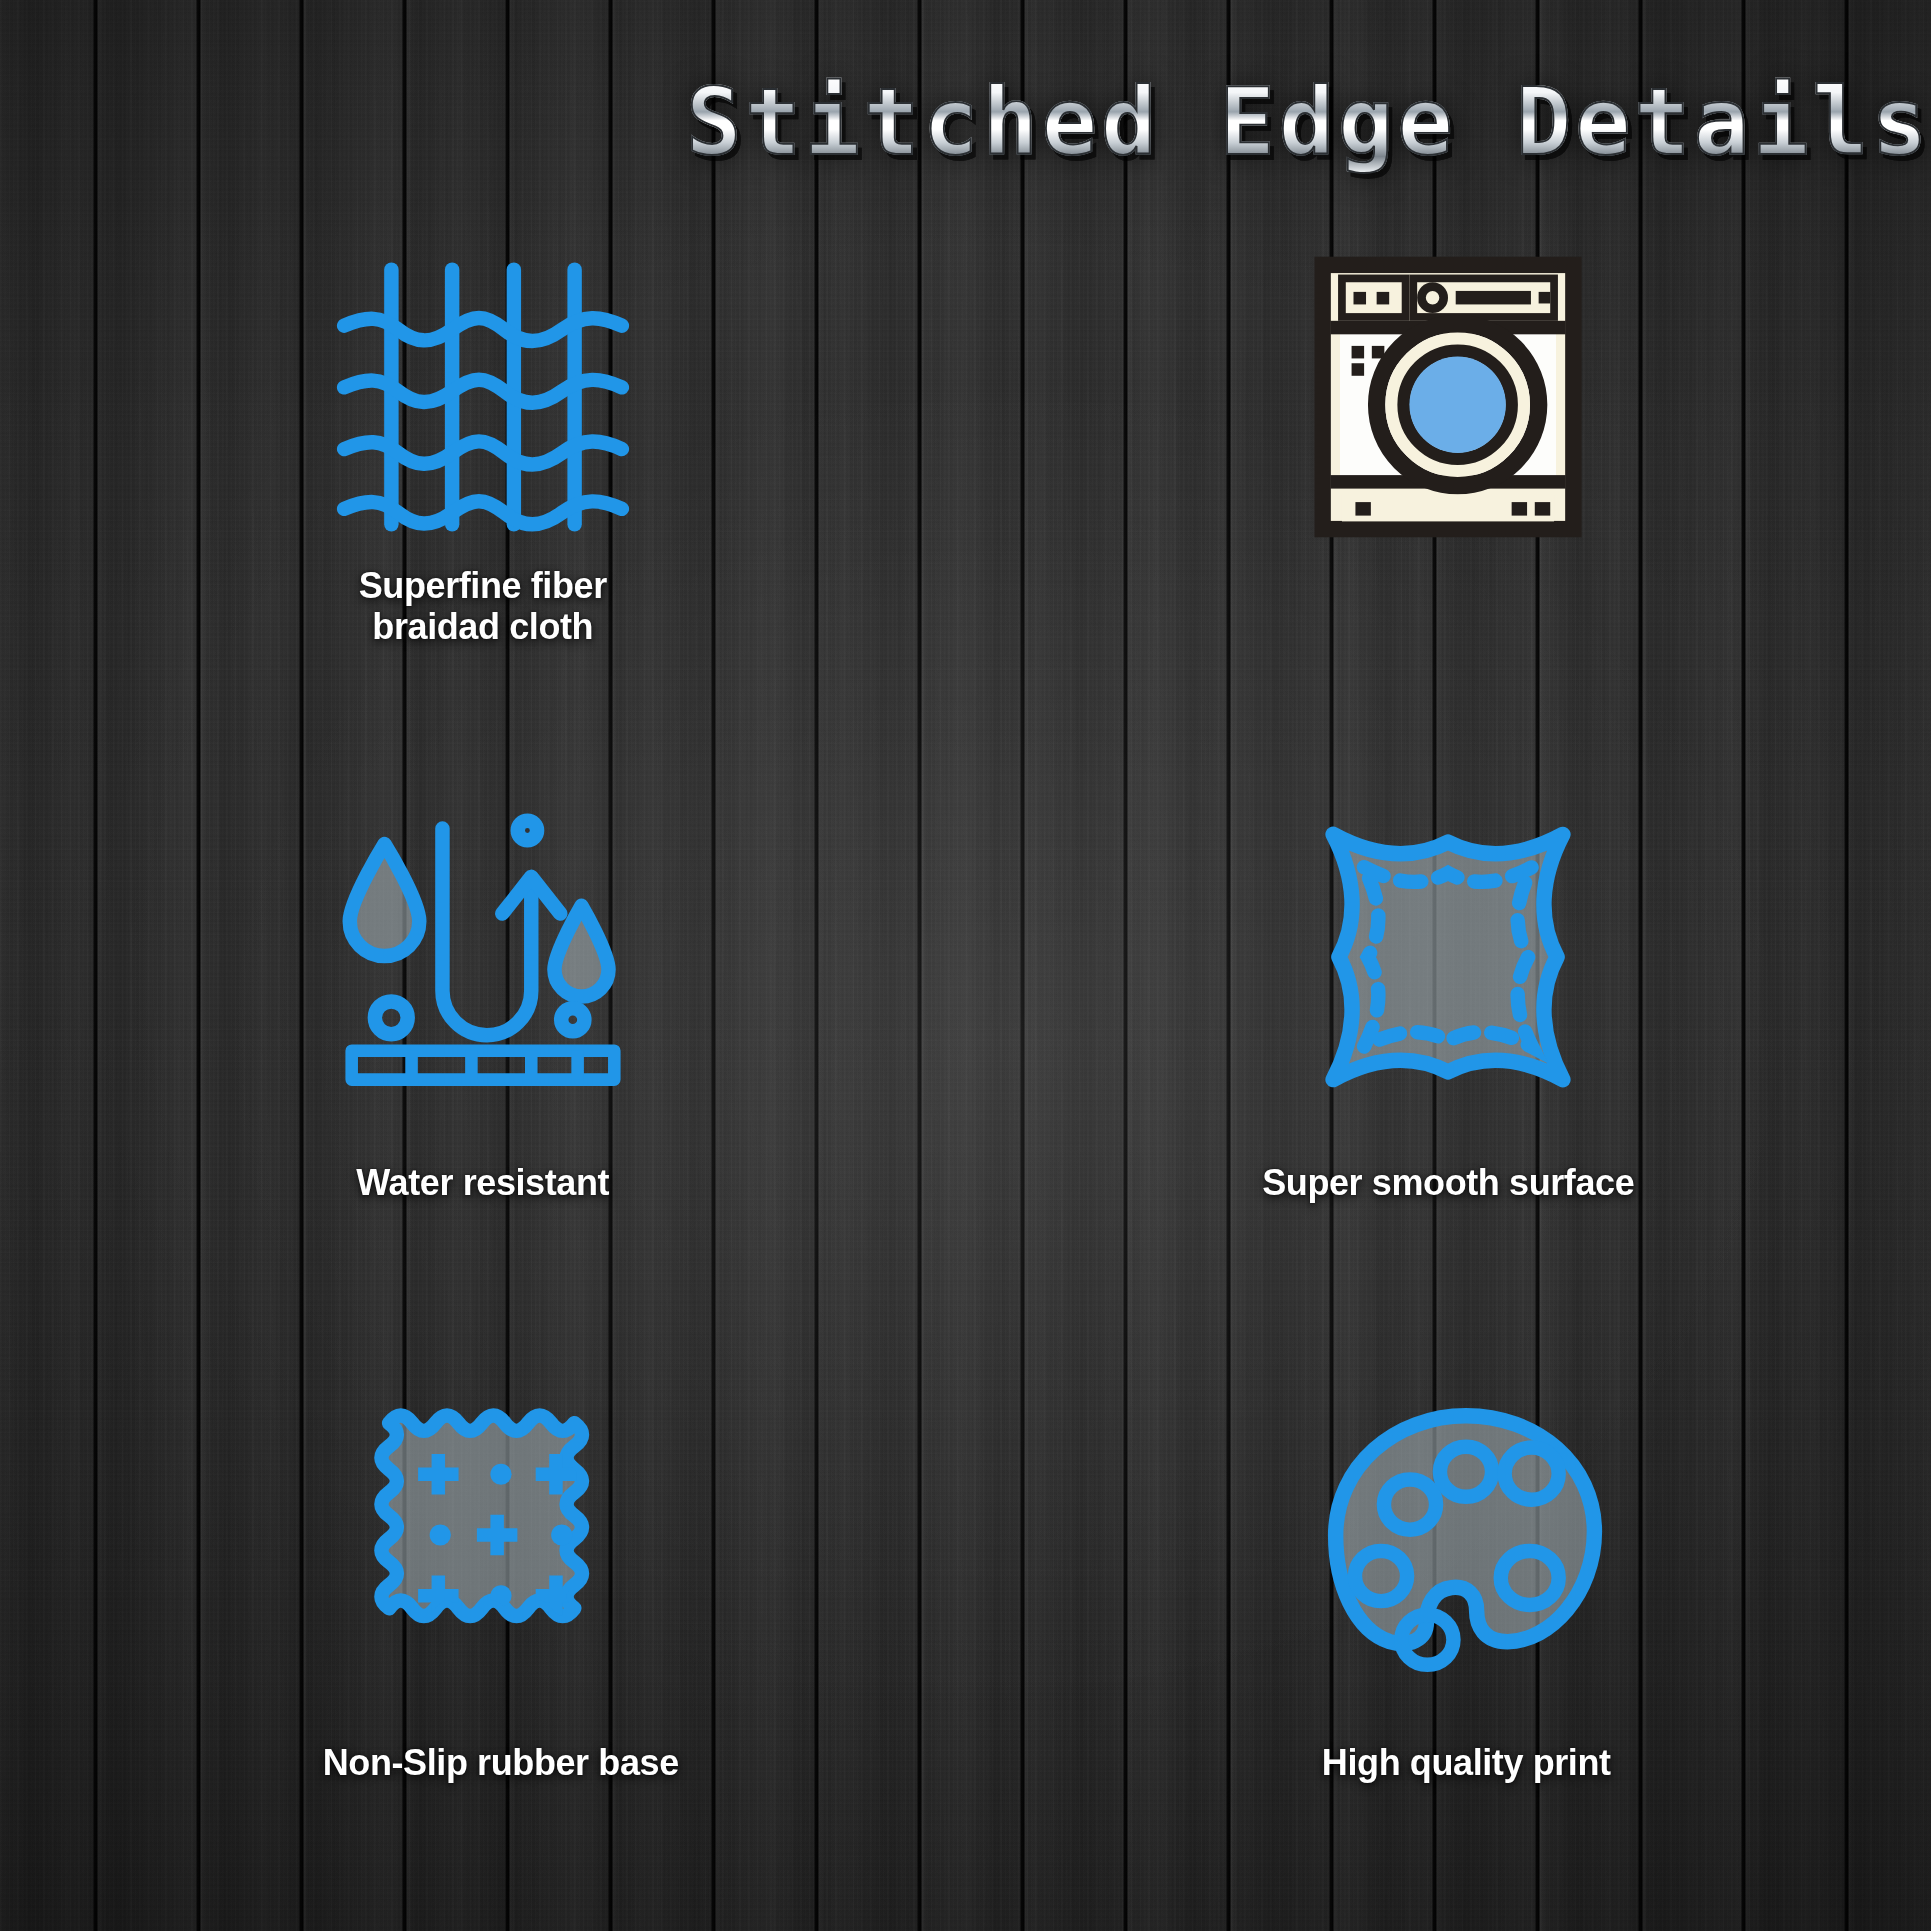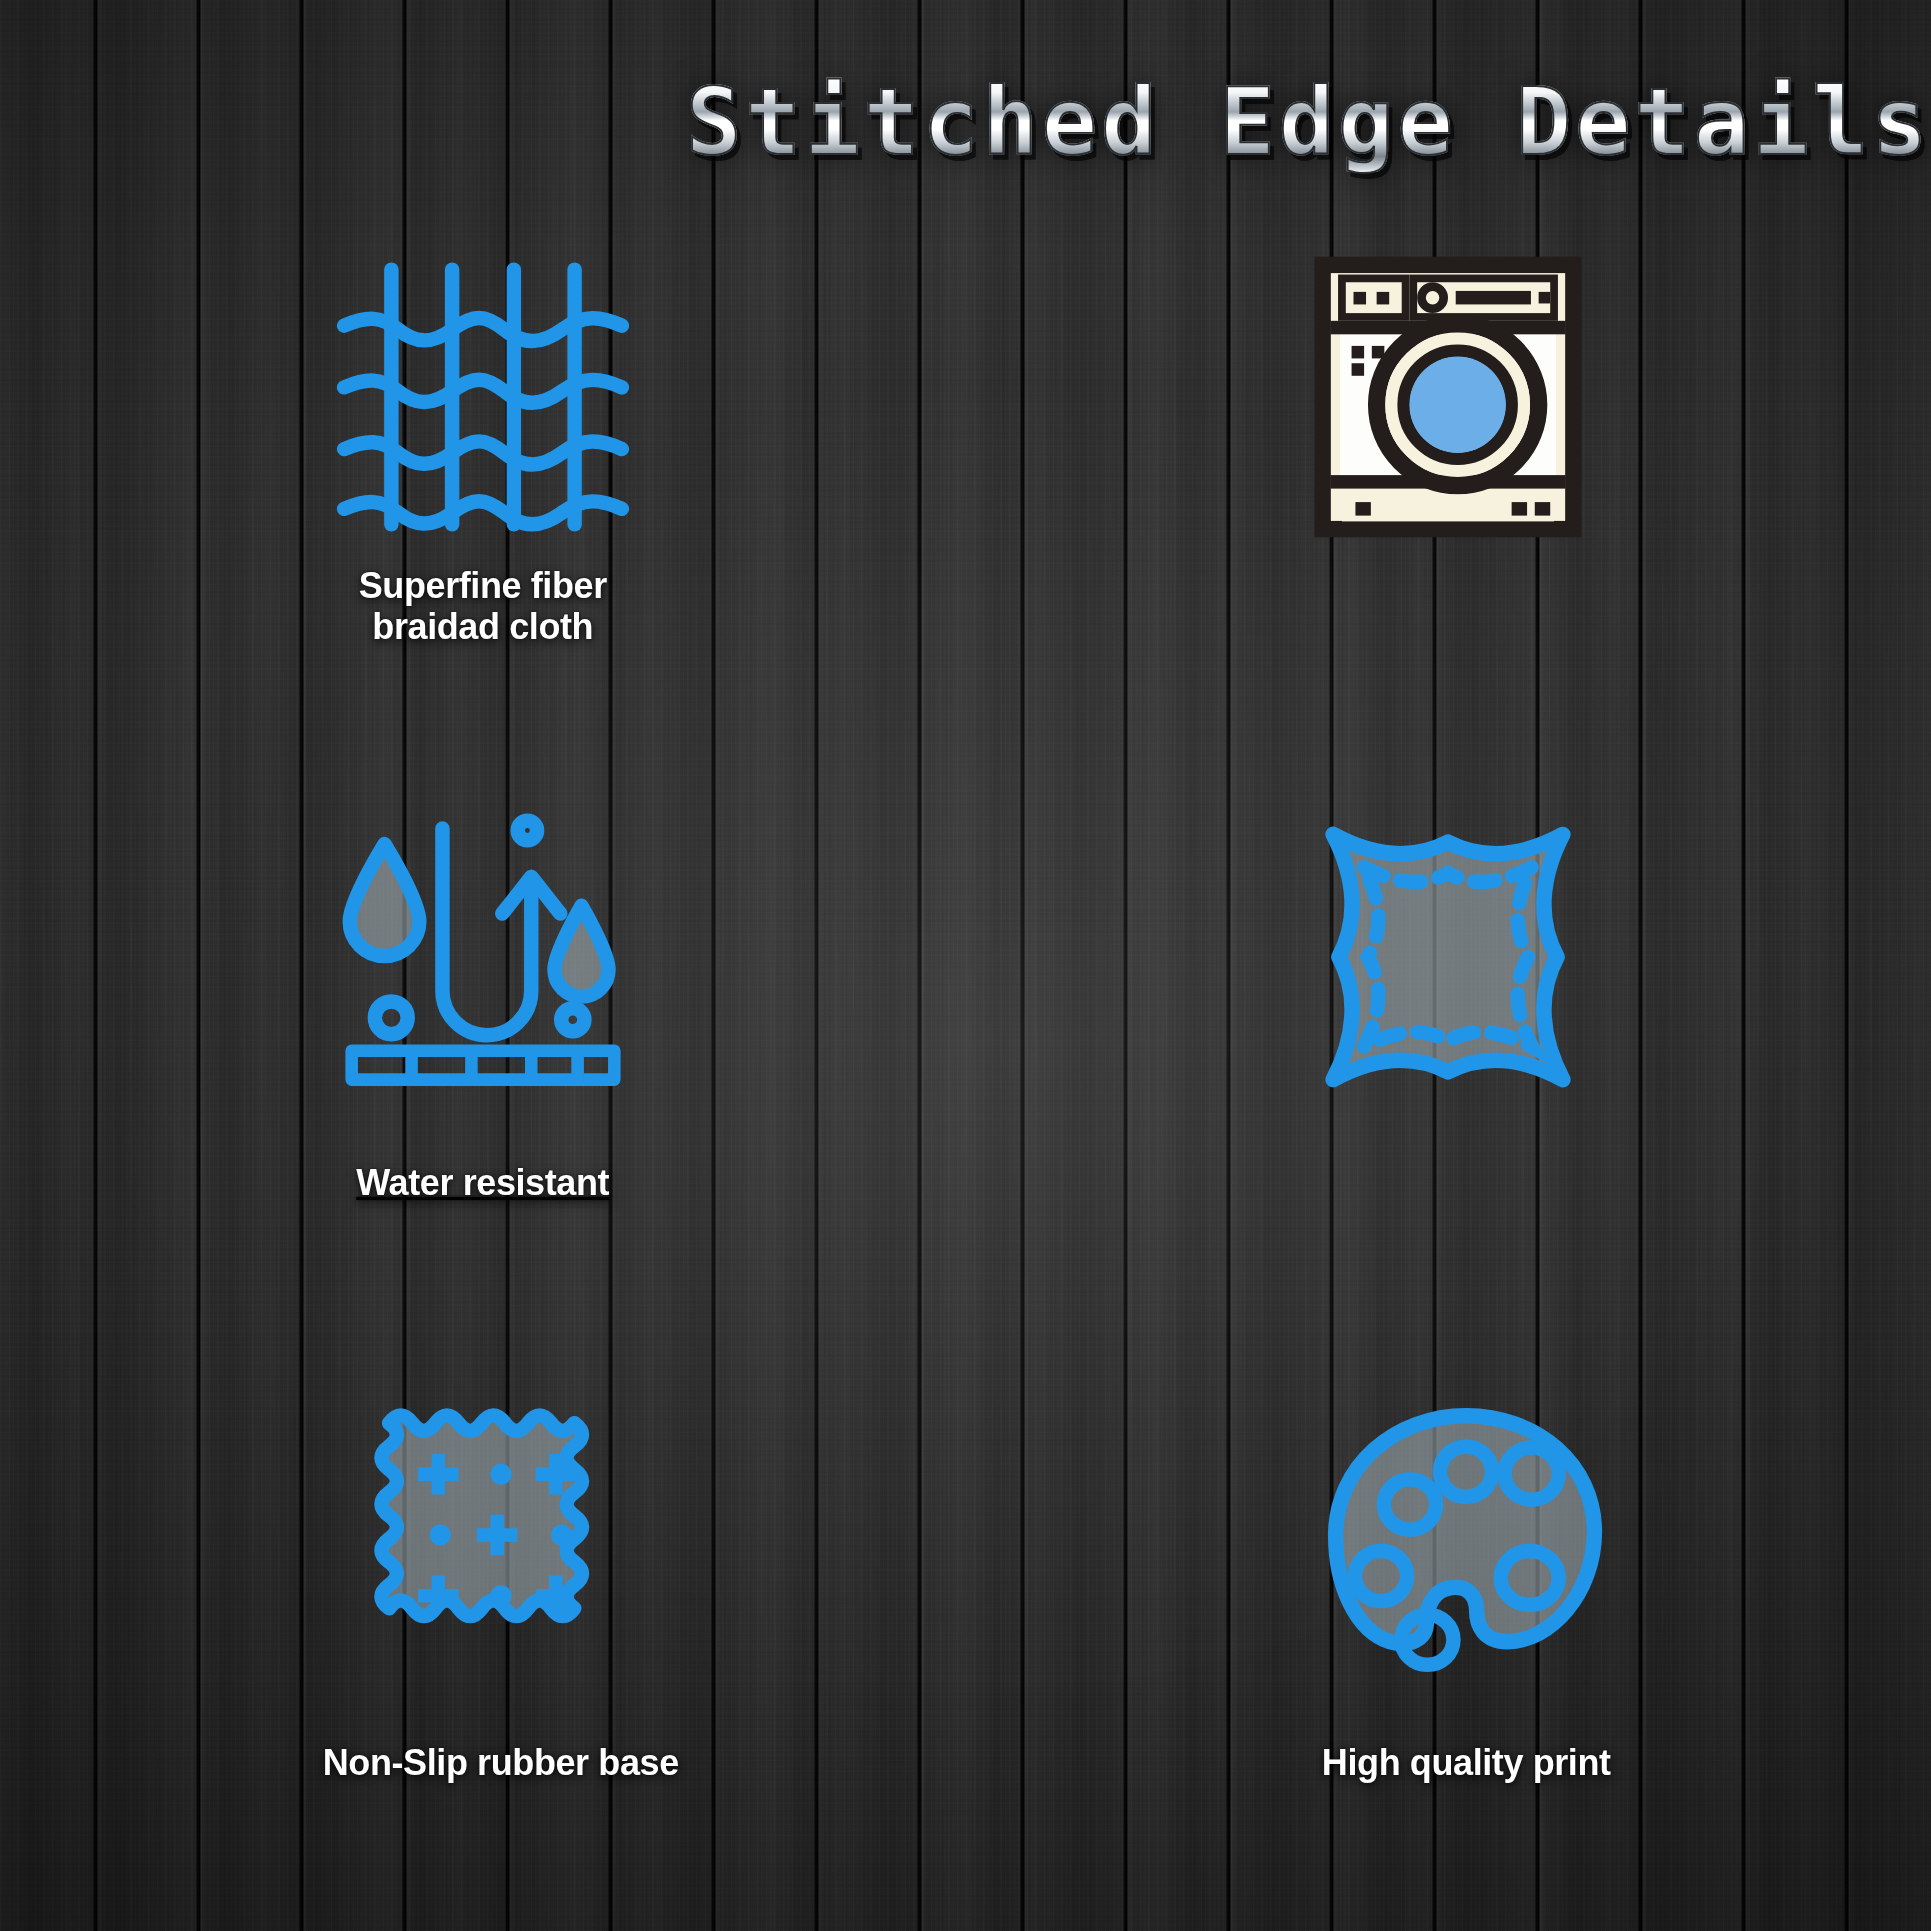--- a/index.html
+++ b/index.html
@@ -126,21 +126,21 @@
     font-size:36px;
     line-height:1.13;
     text-align:center;
     letter-spacing:-0.4px;
     text-shadow:0 2.9px 9.7px rgba(0,0,0,.75), 0 0 2.9px rgba(0,0,0,.6);
     white-space:pre-line;
   }
 
   
   .cell.r1 .icon{ height:309px; }
-  .cell.r2 { padding-top:17.4px;text-decoration:underline; }
+  .cell.r2 { padding-top:17.4px; }
   .cell.r2 .icon{ height:328px; }
   .cell.r2 .label{ margin-top:42px; }
   .cell.r3 { padding-top:17.4px;padding-left:36px; }
   .cell.r3 .icon{ height:328px; }
   .cell.r3 .label{ margin-top:44px; }
 </style>
 </head>
 <body>
 
 <div id="page">
@@ -258,20 +258,21 @@
                    C 92 70, 120 72, 145 58
                    C 170 72, 198 70, 232 52
                    C 214 88, 212 116, 228 145
                    C 212 174, 214 202, 232 238
                    C 198 220, 170 218, 145 232
                    C 120 218, 92 220, 58 238
                    C 76 202, 78 174, 62 145
                    C 78 116, 76 88, 58 52 Z" fill="none" stroke="#2196E8" stroke-width="15" stroke-linecap="round" stroke-dasharray="22 18"></path>
         </svg>
       </div>
+      <div class="label">Super smooth surface</div>
     </div>
 
     <div class="cell r3">
       <div class="icon">
         <svg width="270" height="270" viewBox="0 0 280 280">
           <defs>
 
             <path id="wavySquare" d="M24 24
                  q 12 -16 24 0 q 12 16 24 0 q 12 -16 24 0 q 12 16 24 0 q 12 -16 24 0 q 12 16 24 0 q 12 -16 24 0 q 12 16 24 0
                  q 16 12 0 24 q -16 12 0 24 q 16 12 0 24 q -16 12 0 24 q 16 12 0 24 q -16 12 0 24 q 16 12 0 24 q -16 12 0 24

